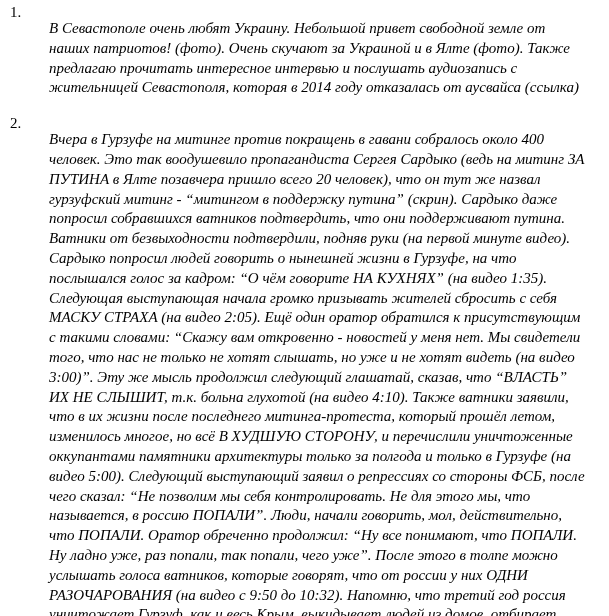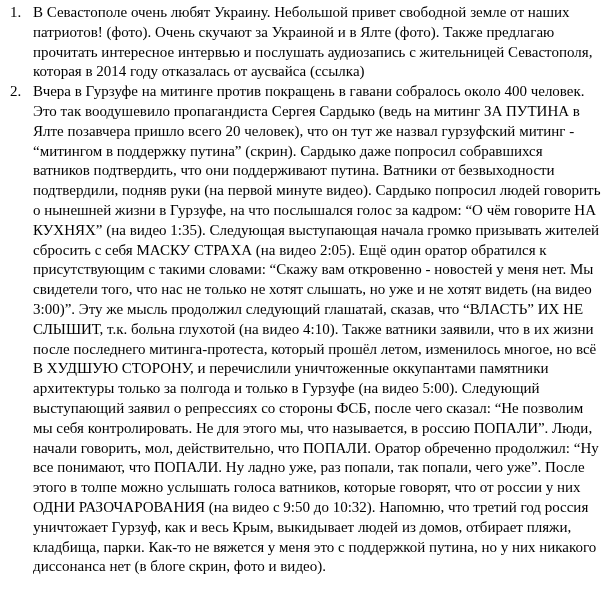--- a/index.html
+++ b/index.html
@@ -22,21 +22,22 @@
     display: flex;
     align-items: flex-start;
   }
   .list-item .num {
     flex: 0 0 33px;
     box-sizing: border-box;
     padding-left: 10px;
   }
   .list-item .txt {
     flex: 1 1 auto;
-    margin: 0;
+    margin: 16px;
+    font-style: italic;
   }
 </style>
 </head>
 <body>
 
 <div class="doc">
 
   <div class="list-item">
     <span class="num">1.</span>
     <p class="txt">В Севастополе очень любят Украину. Небольшой привет свободной земле от наших патриотов! (фото). Очень скучают за Украиной и в Ялте (фото). Также предлагаю прочитать интересное интервью и послушать аудиозапись с жительницей Севастополя, которая в 2014 году отказалась от аусвайса (ссылка)</p>

